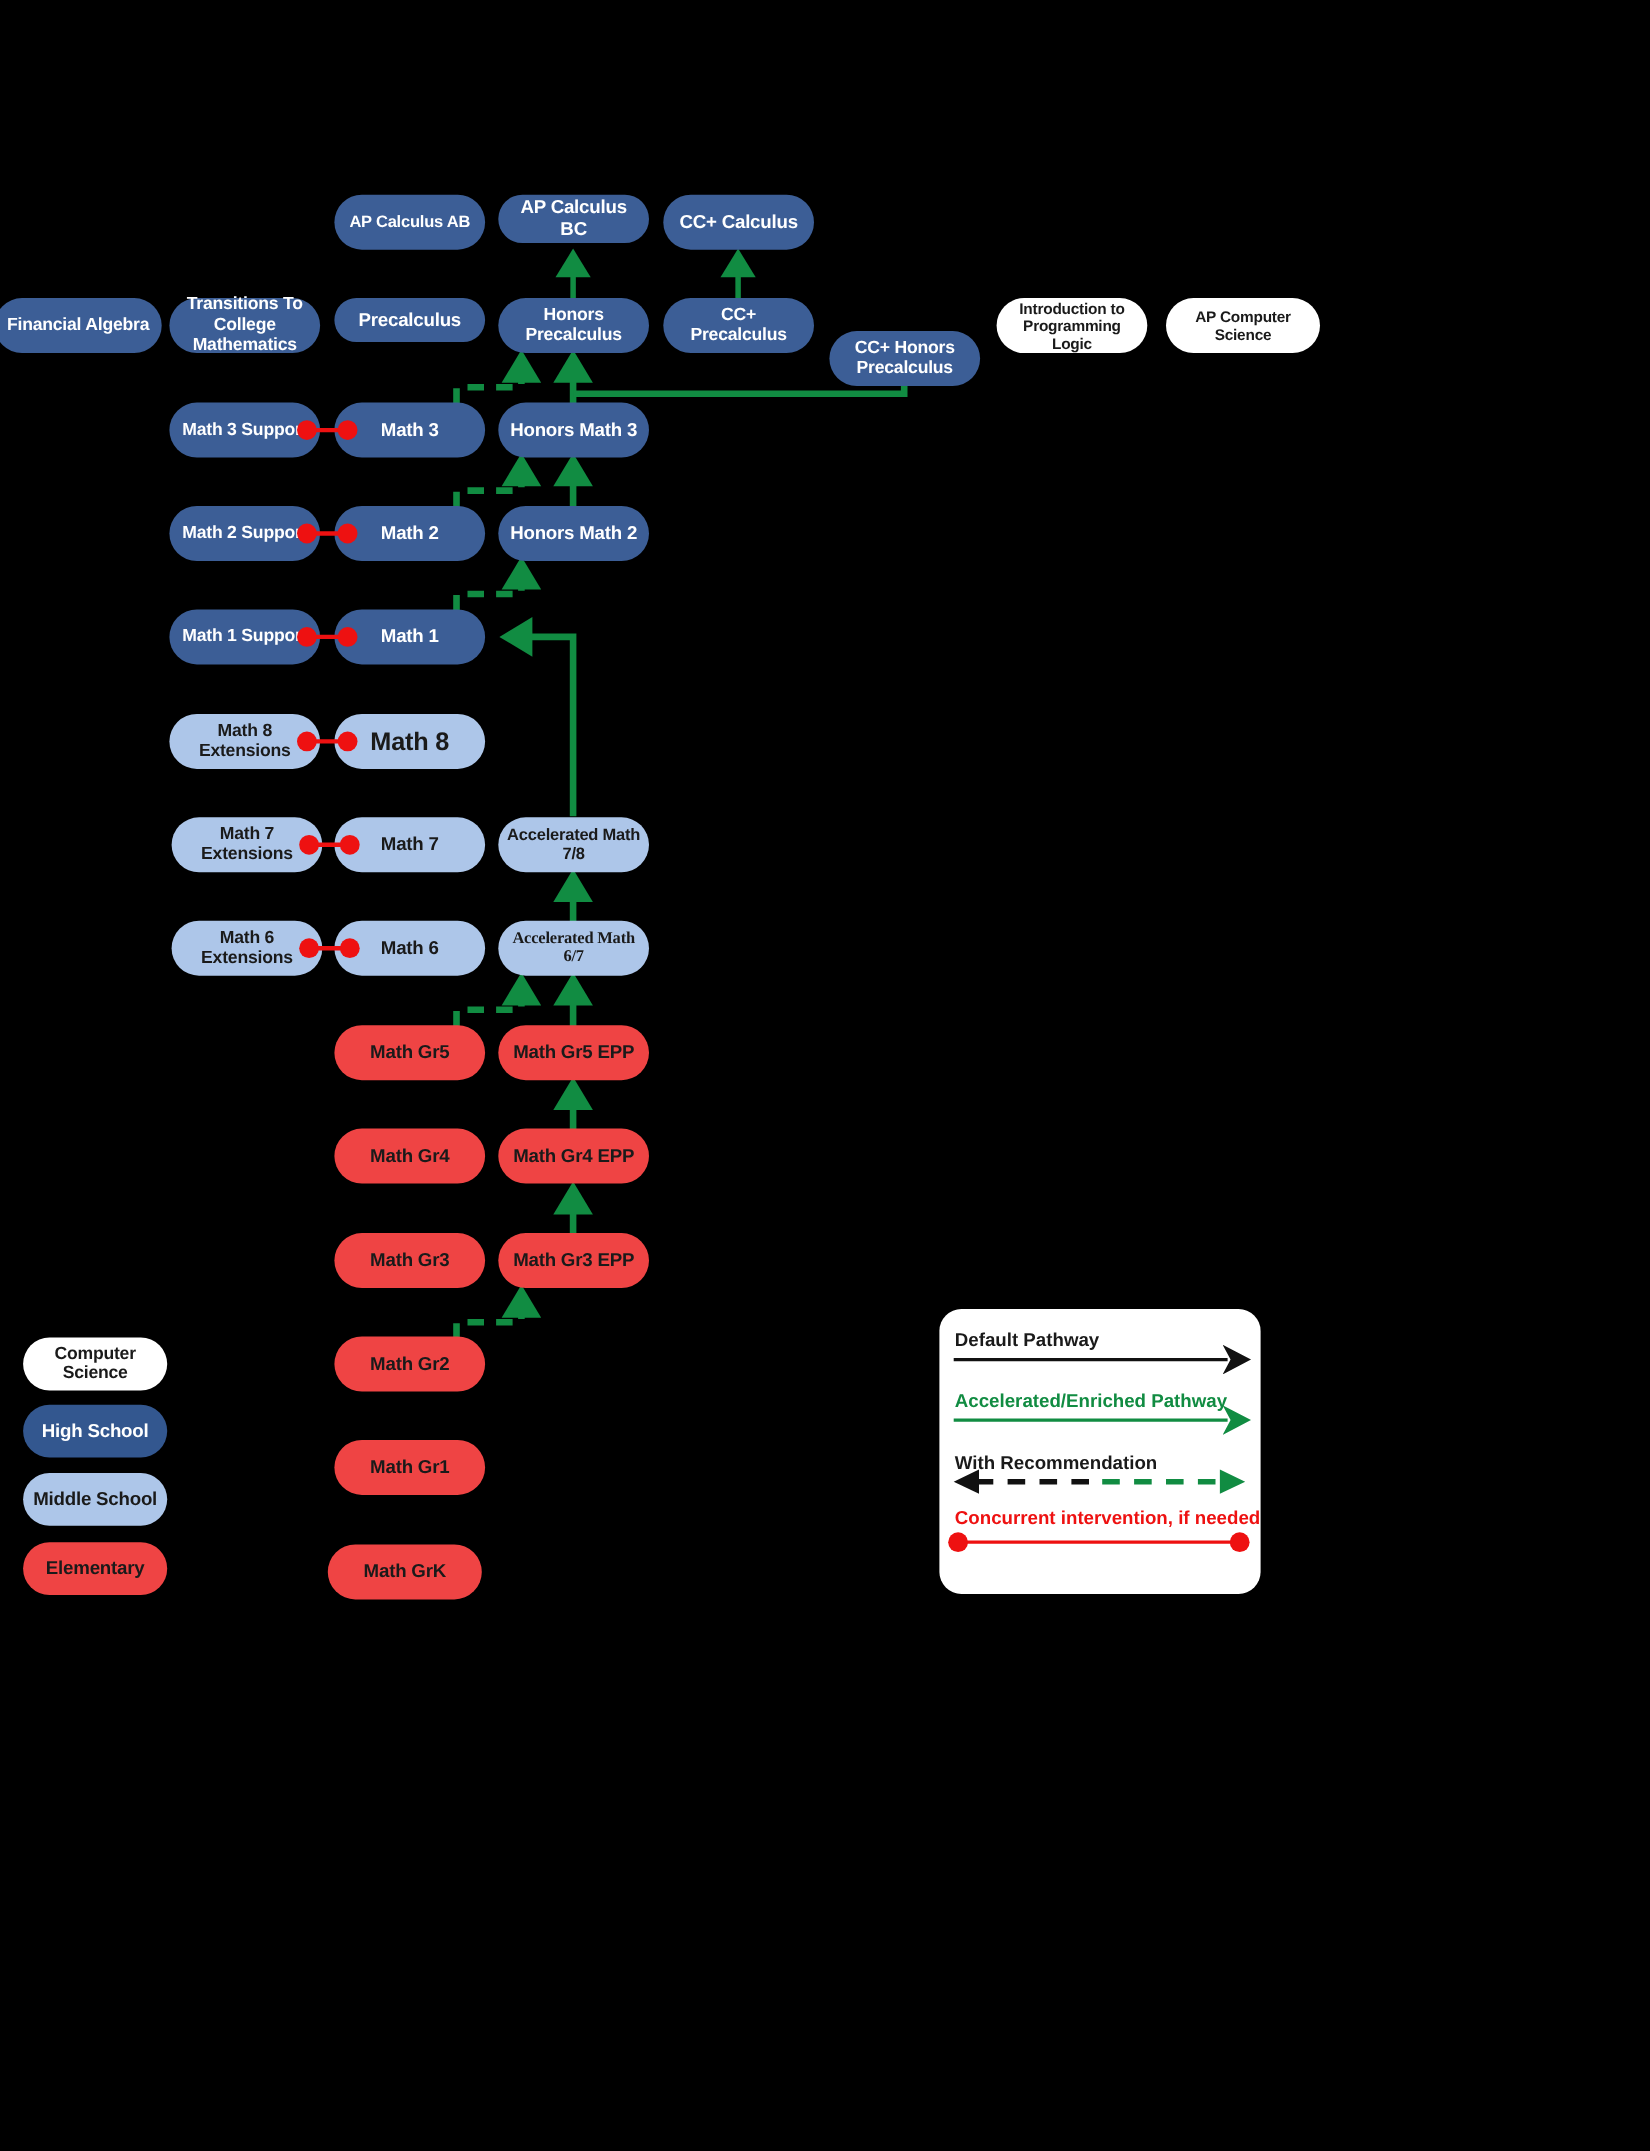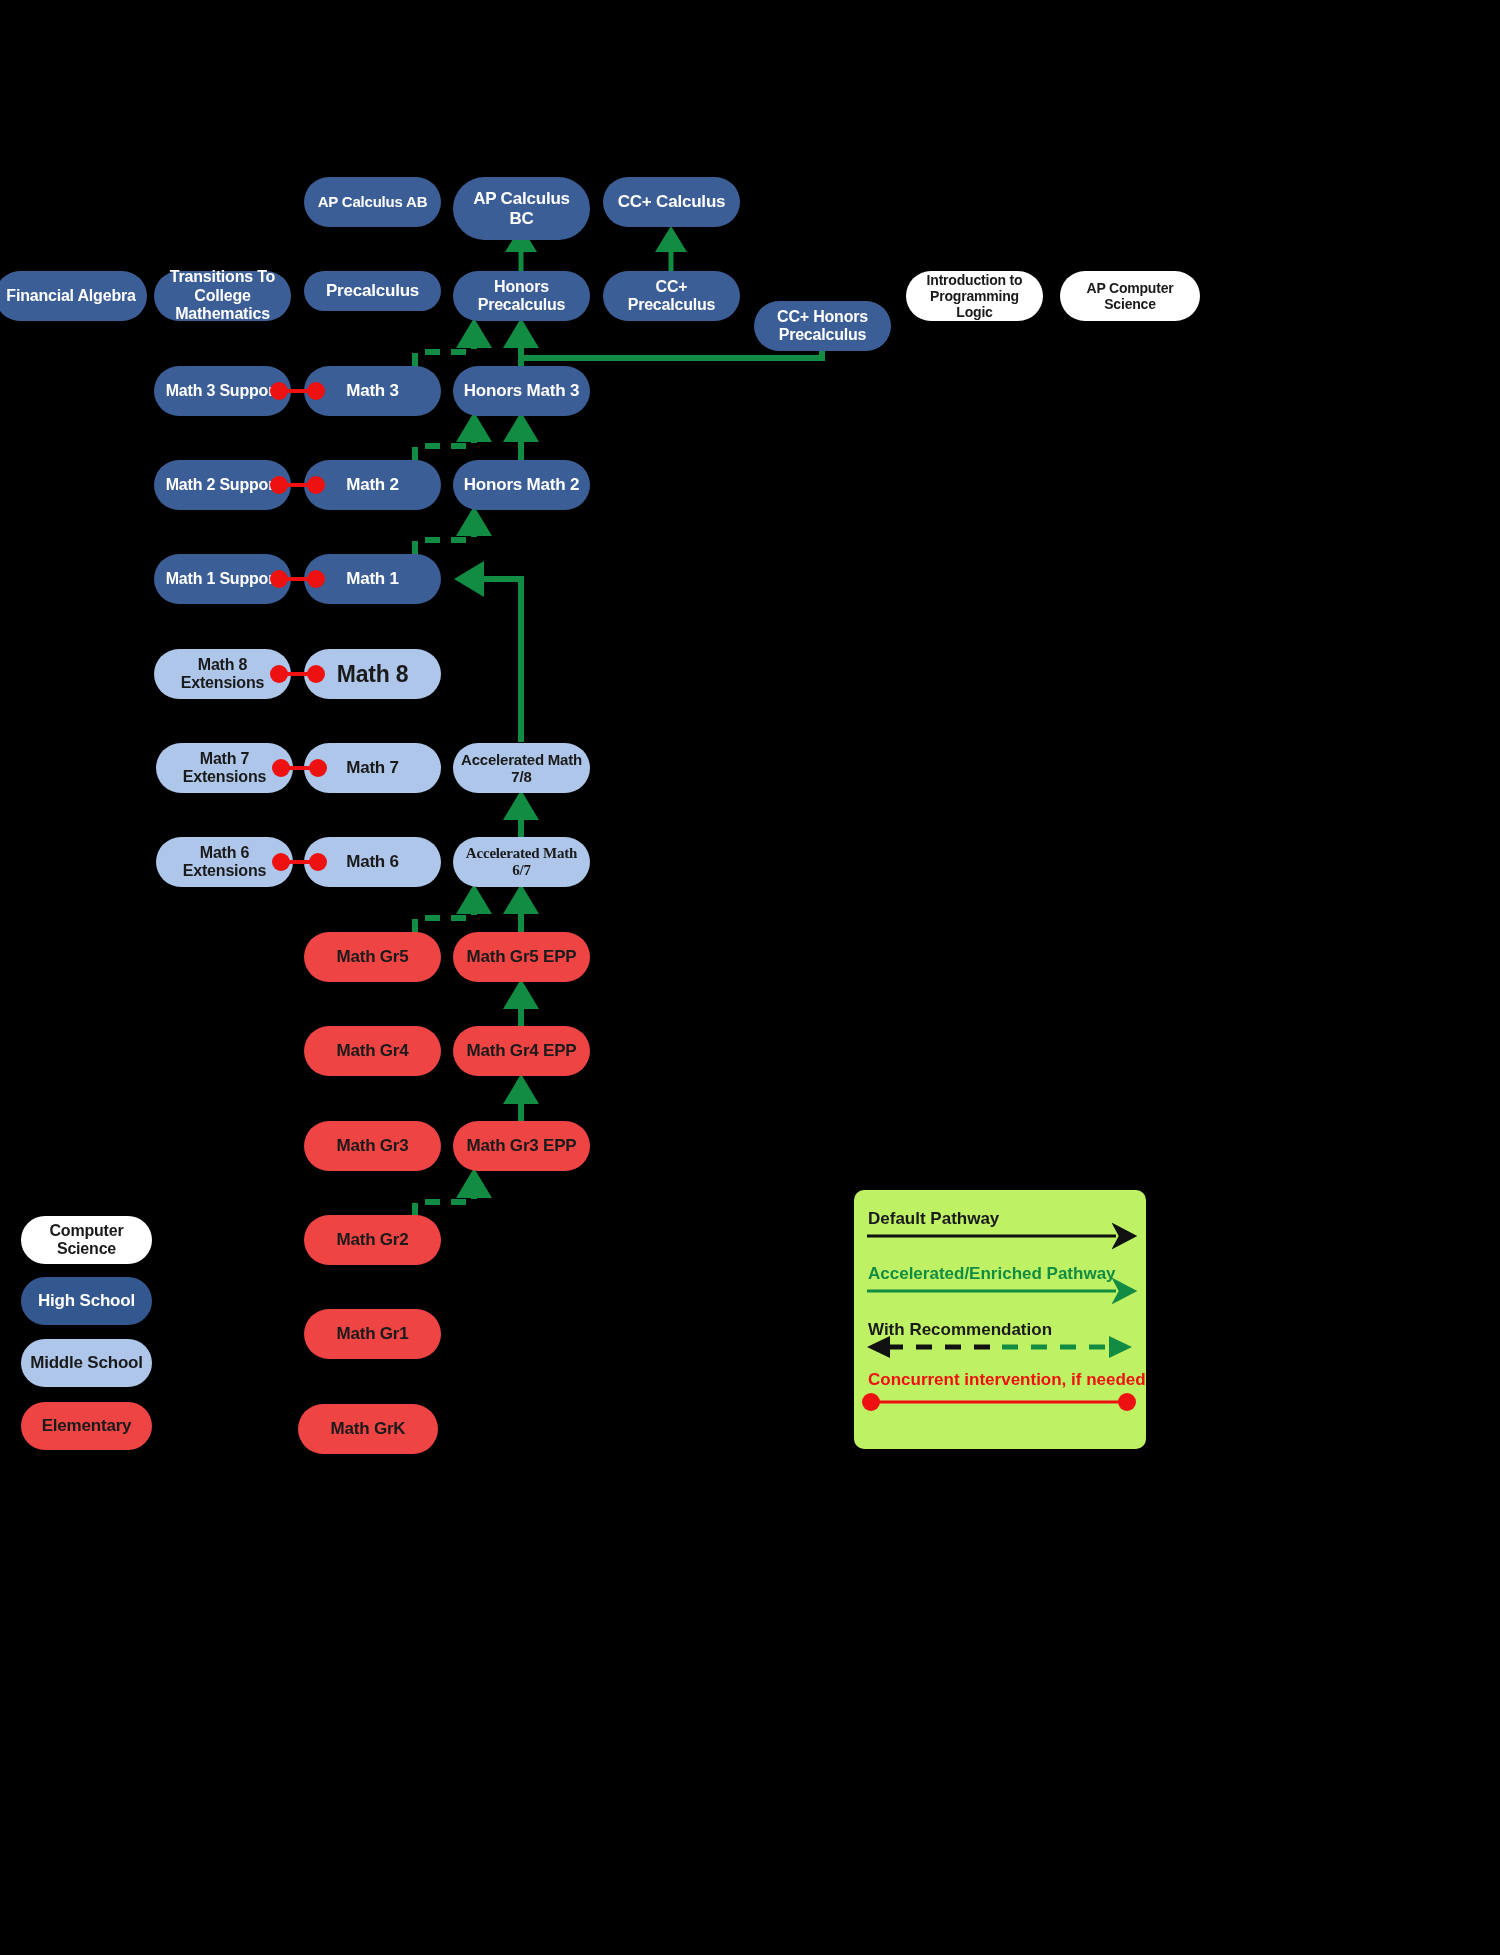--- a/index.html
+++ b/index.html
@@ -44,22 +44,22 @@
     height: 1955px;
     z-index: 2;
     pointer-events: none;
   }
   svg.wires-top {
     z-index: 8;
   }
 
   .legend-box {
     position: absolute;
-    background: #bef264;
-    border-radius: 10px;
+    background: #ffffff;
+    border-radius: 20px;
     box-sizing: border-box;
     z-index: 6;
   }
   .legend-label {
     position: absolute;
     font-weight: bold;
     font-size: 17px;
     white-space: nowrap;
   }
   .lg-black { color: #1a1a1a; }
@@ -157,21 +157,21 @@
       <path d="M521,1074 L539,1104 L503,1104 Z" fill="#118c42"></path>
     </g>
 
     <g>
       <path d="M415,1218 L415,1202 L474,1202 L474,1186" fill="none" stroke="#118c42" stroke-width="6" stroke-dasharray="15 11"></path>
       <path d="M474,1168 L492,1198 L456,1198 Z" fill="#118c42"></path>
     </g>
   </svg>
 
   <div class="node hs" style="left:304px; top:177px; width:137px; height:50px; font-size:15px;">AP Calculus AB</div>
-  <div class="node hs" style="left:453px; top:177px; width:137px; height:63px; font-size:17px;">AP Calculus BC</div>
+  <div class="node hs" style="left:453px; top:177px; width:137px; height:44px; font-size:17px;">AP Calculus BC</div>
   <div class="node hs" style="left:603px; top:177px; width:137px; height:50px; font-size:17px;">CC+ Calculus</div>
 
   <div class="node hs" style="left:-5px; top:271px; width:152px; height:50px; font-size:16px;">Financial Algebra</div>
   <div class="node hs" style="left:154px; top:271px; width:137px; height:50px; font-size:16px;">Transitions To College Mathematics</div>
   <div class="node hs" style="left:304px; top:271px; width:137px; height:40px; font-size:17px;">Precalculus</div>
   <div class="node hs" style="left:453px; top:271px; width:137px; height:50px; font-size:16px;">Honors Precalculus</div>
   <div class="node hs" style="left:603px; top:271px; width:137px; height:50px; font-size:16px;">CC+ Precalculus</div>
   <div class="node hs" style="left:754px; top:271px; width:137px; height:50px; font-size:16px;margin-top:30px;">CC+ Honors Precalculus</div>
   <div class="node cs" style="left:906px; top:271px; width:137px; height:50px; font-size:14px;">Introduction to Programming Logic</div>
   <div class="node cs" style="left:1060px; top:271px; width:140px; height:50px; font-size:14px;">AP Computer Science</div>

